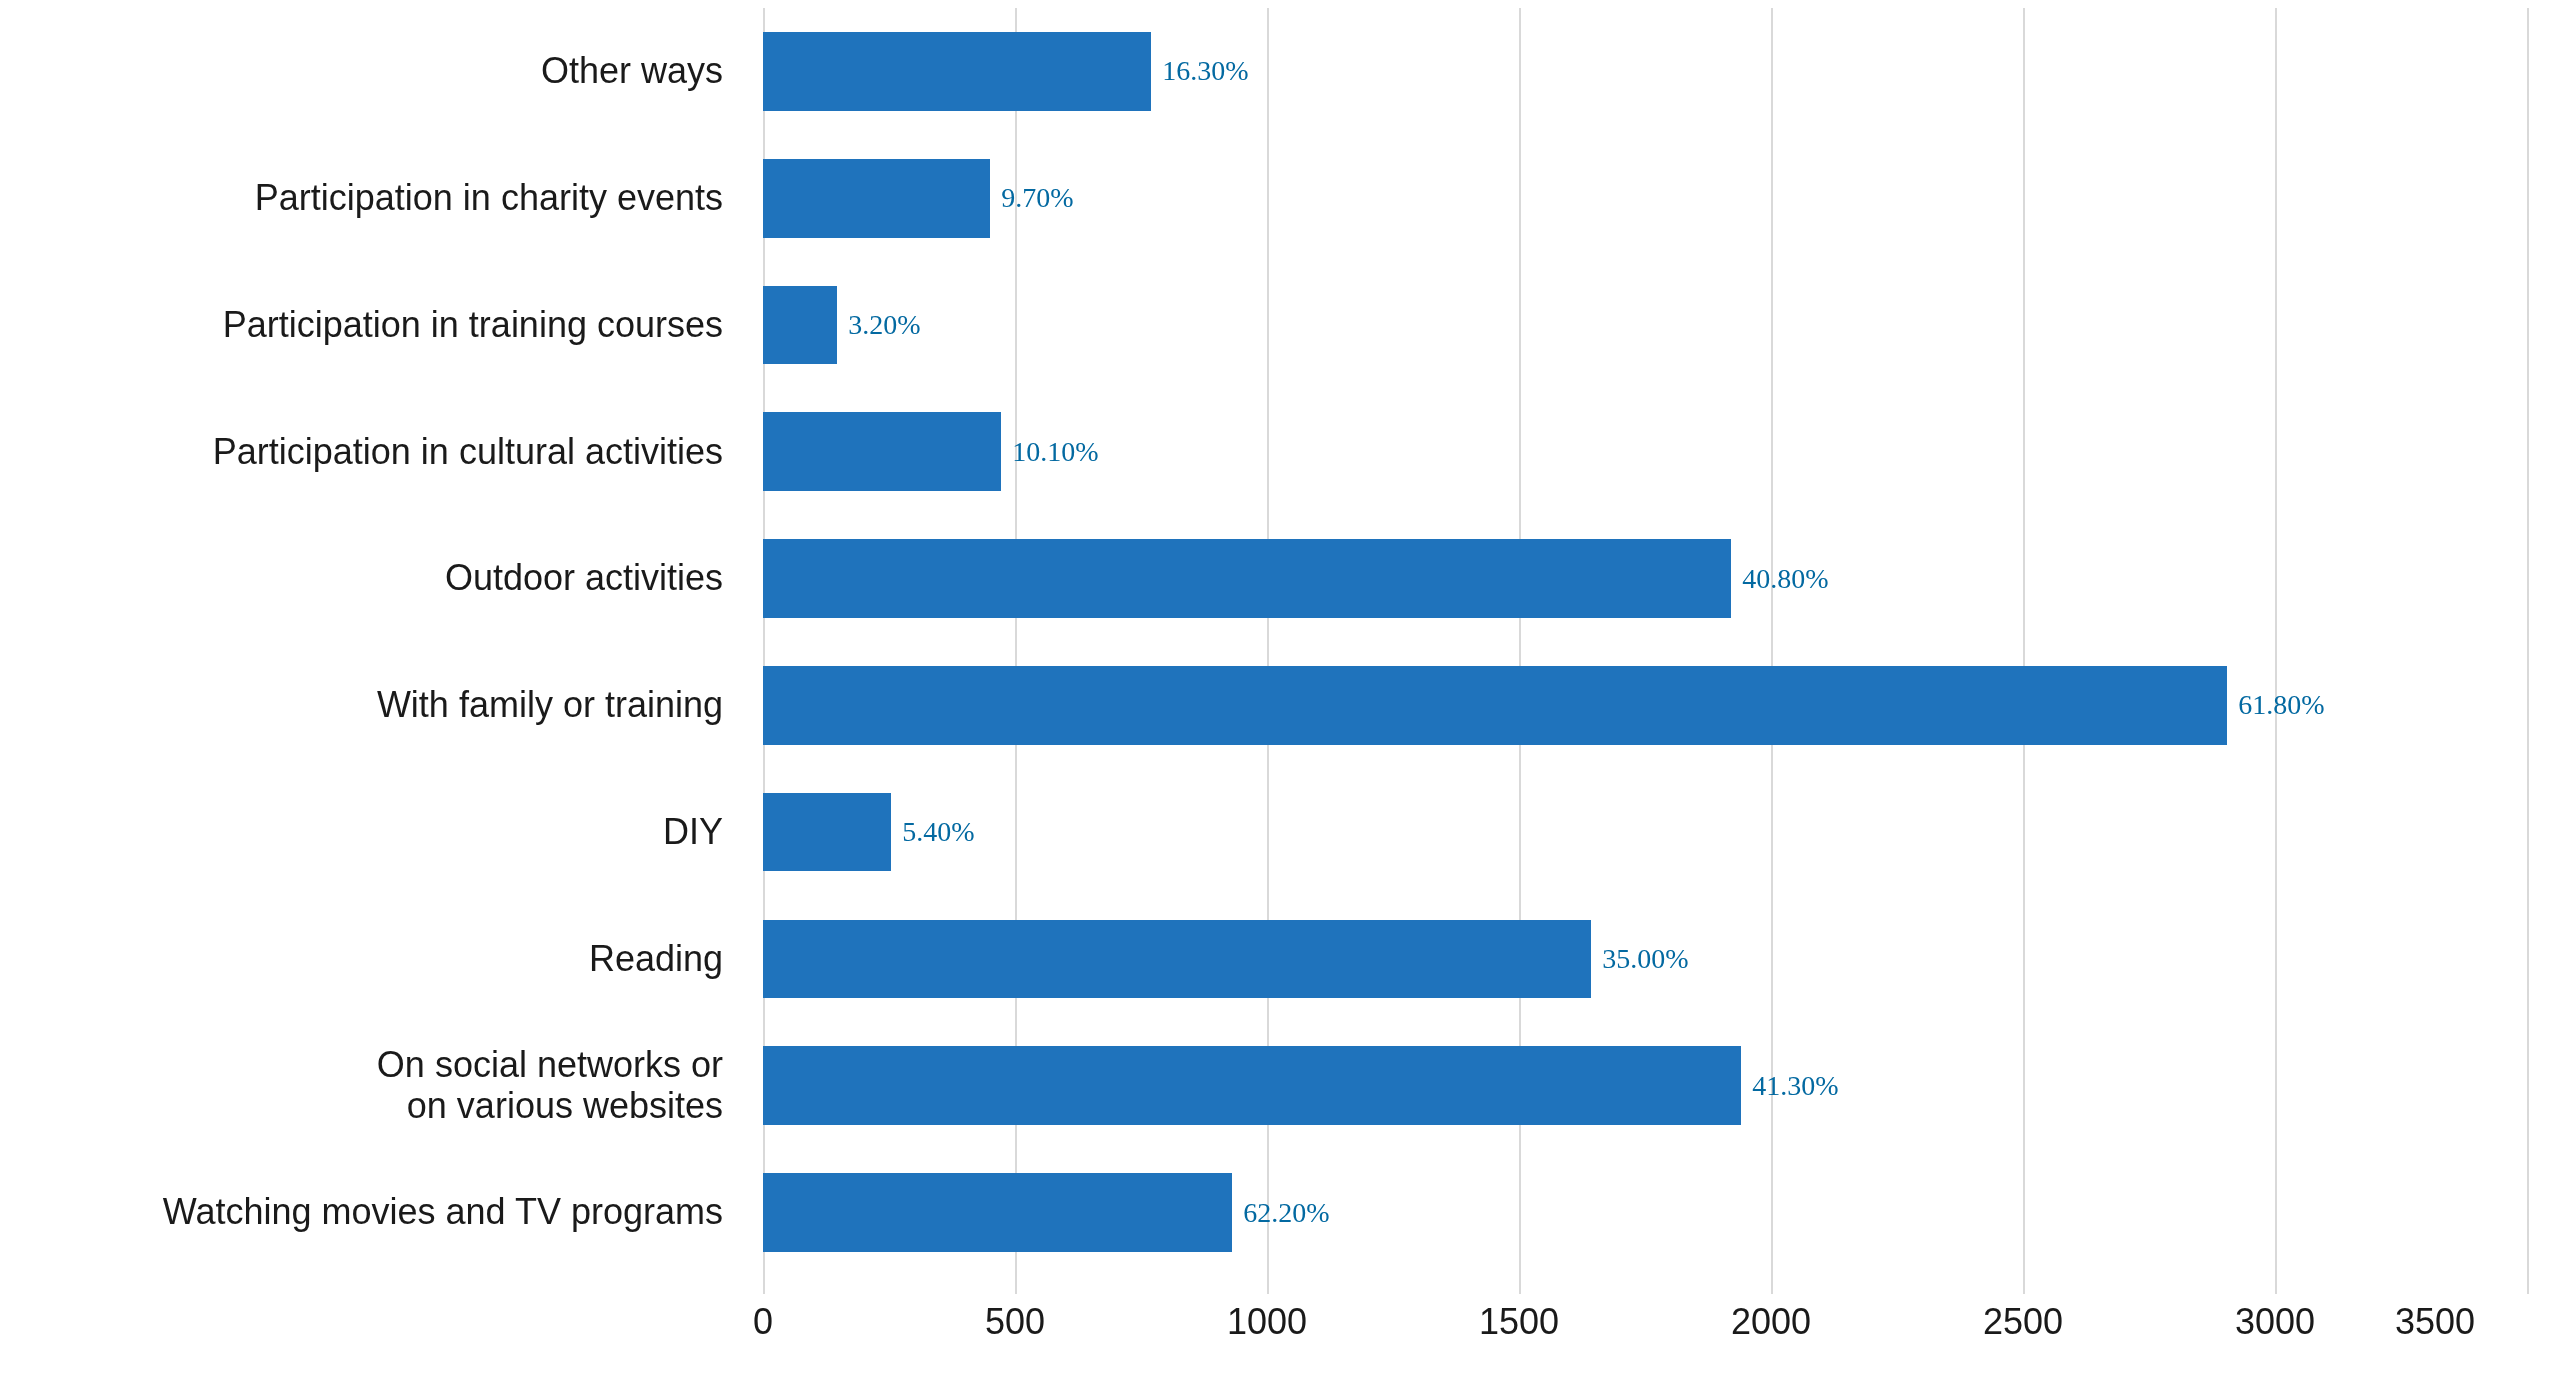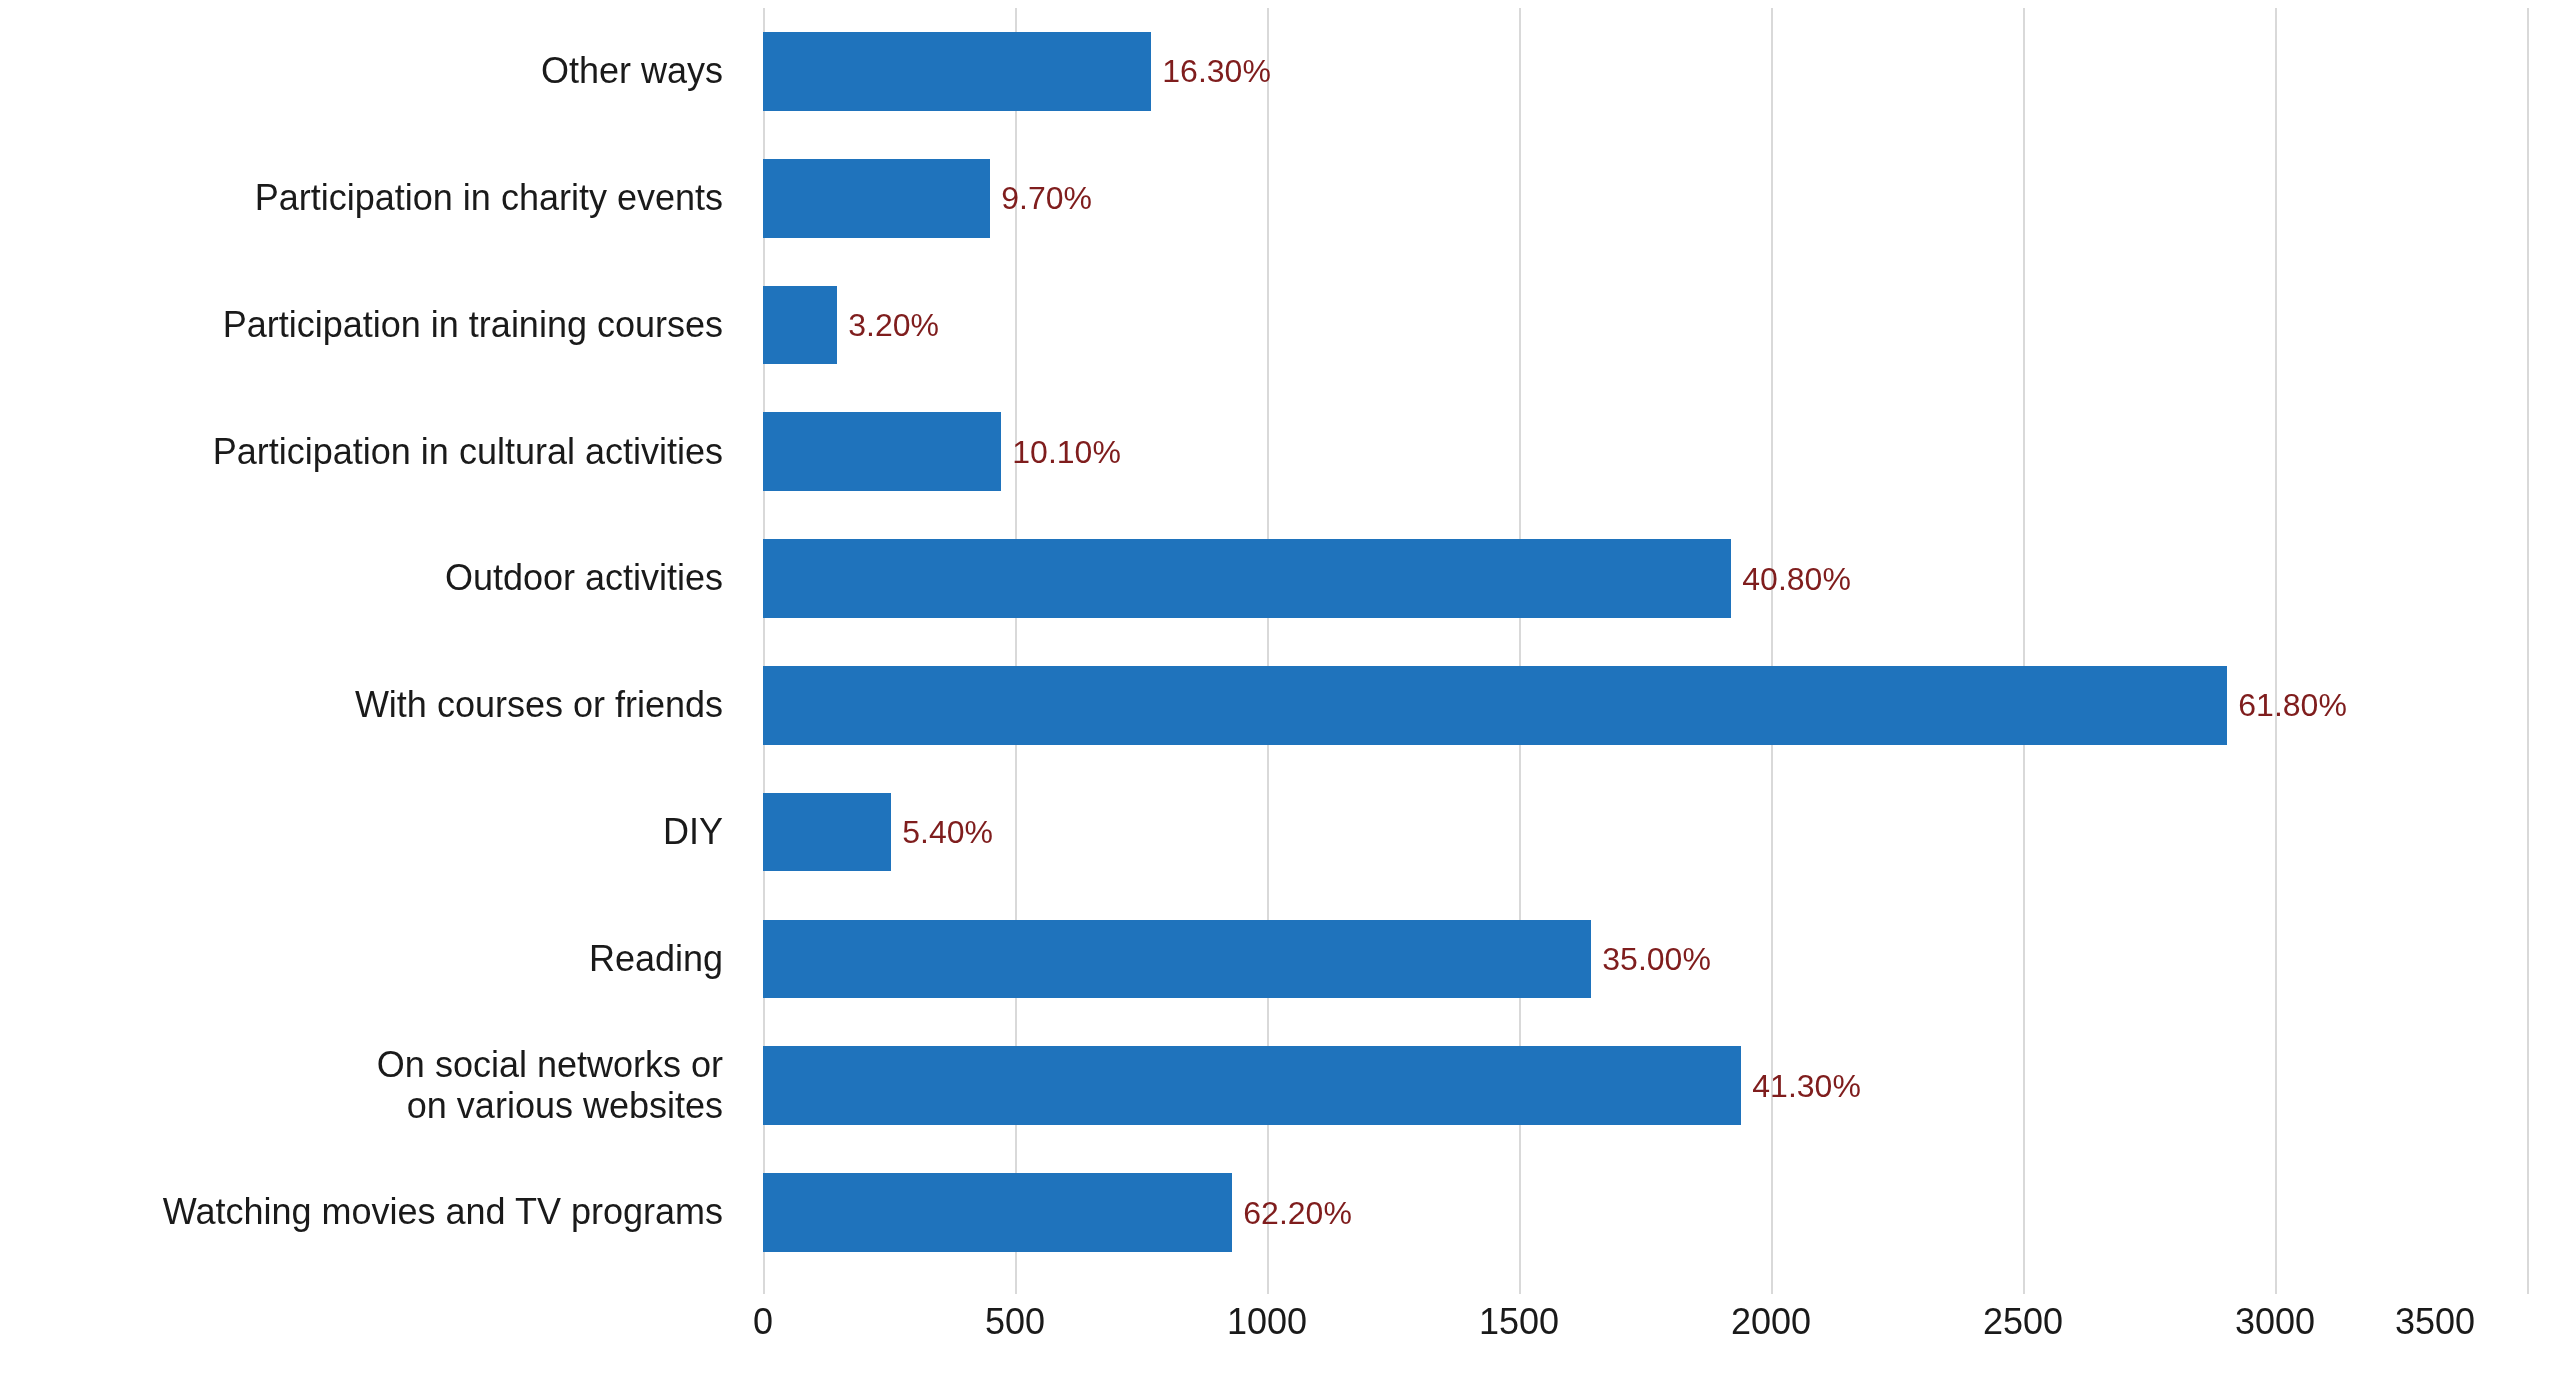--- a/index.html
+++ b/index.html
@@ -60,26 +60,27 @@
     display: flex;
     align-items: center;
   }
   .bar {
     position: relative;
     height: 62%;
     background: #1F73BC;
     flex: none;
   }
   .bar-label {
-    font-size: 32px;
+    font-size: 28px;
     line-height: 1;
-    color: #7f1d1d;
+    color: #0369a1;
     white-space: nowrap;
     margin-left: 11.3px;
     flex: none;
+    font-family: Liberation Serif, serif;
   }
 
   
   .cat-labels {
     position: absolute;
     left: 0;
     top: 8px;
     width: 731px;
     height: 1268px;
     display: flex;
@@ -128,21 +129,21 @@
 <body>
 
 <div id="chart-root">
 
   <div class="cat-labels">
       <div class="cat-label">Other ways</div>
       <div class="cat-label">Participation in charity events</div>
       <div class="cat-label">Participation in training courses</div>
       <div class="cat-label">Participation in cultural activities</div>
       <div class="cat-label">Outdoor activities</div>
-      <div class="cat-label">With courses or friends</div>
+      <div class="cat-label">With family or training</div>
       <div class="cat-label">DIY</div>
       <div class="cat-label">Reading</div>
       <div class="cat-label">On social networks or
 on various websites</div>
       <div class="cat-label">Watching movies and TV programs</div>
     </div>
 
   <div class="plot-area">
     <div class="gridlines">
         <div class="gridline axis-origin" style="left: 0px;"></div>

